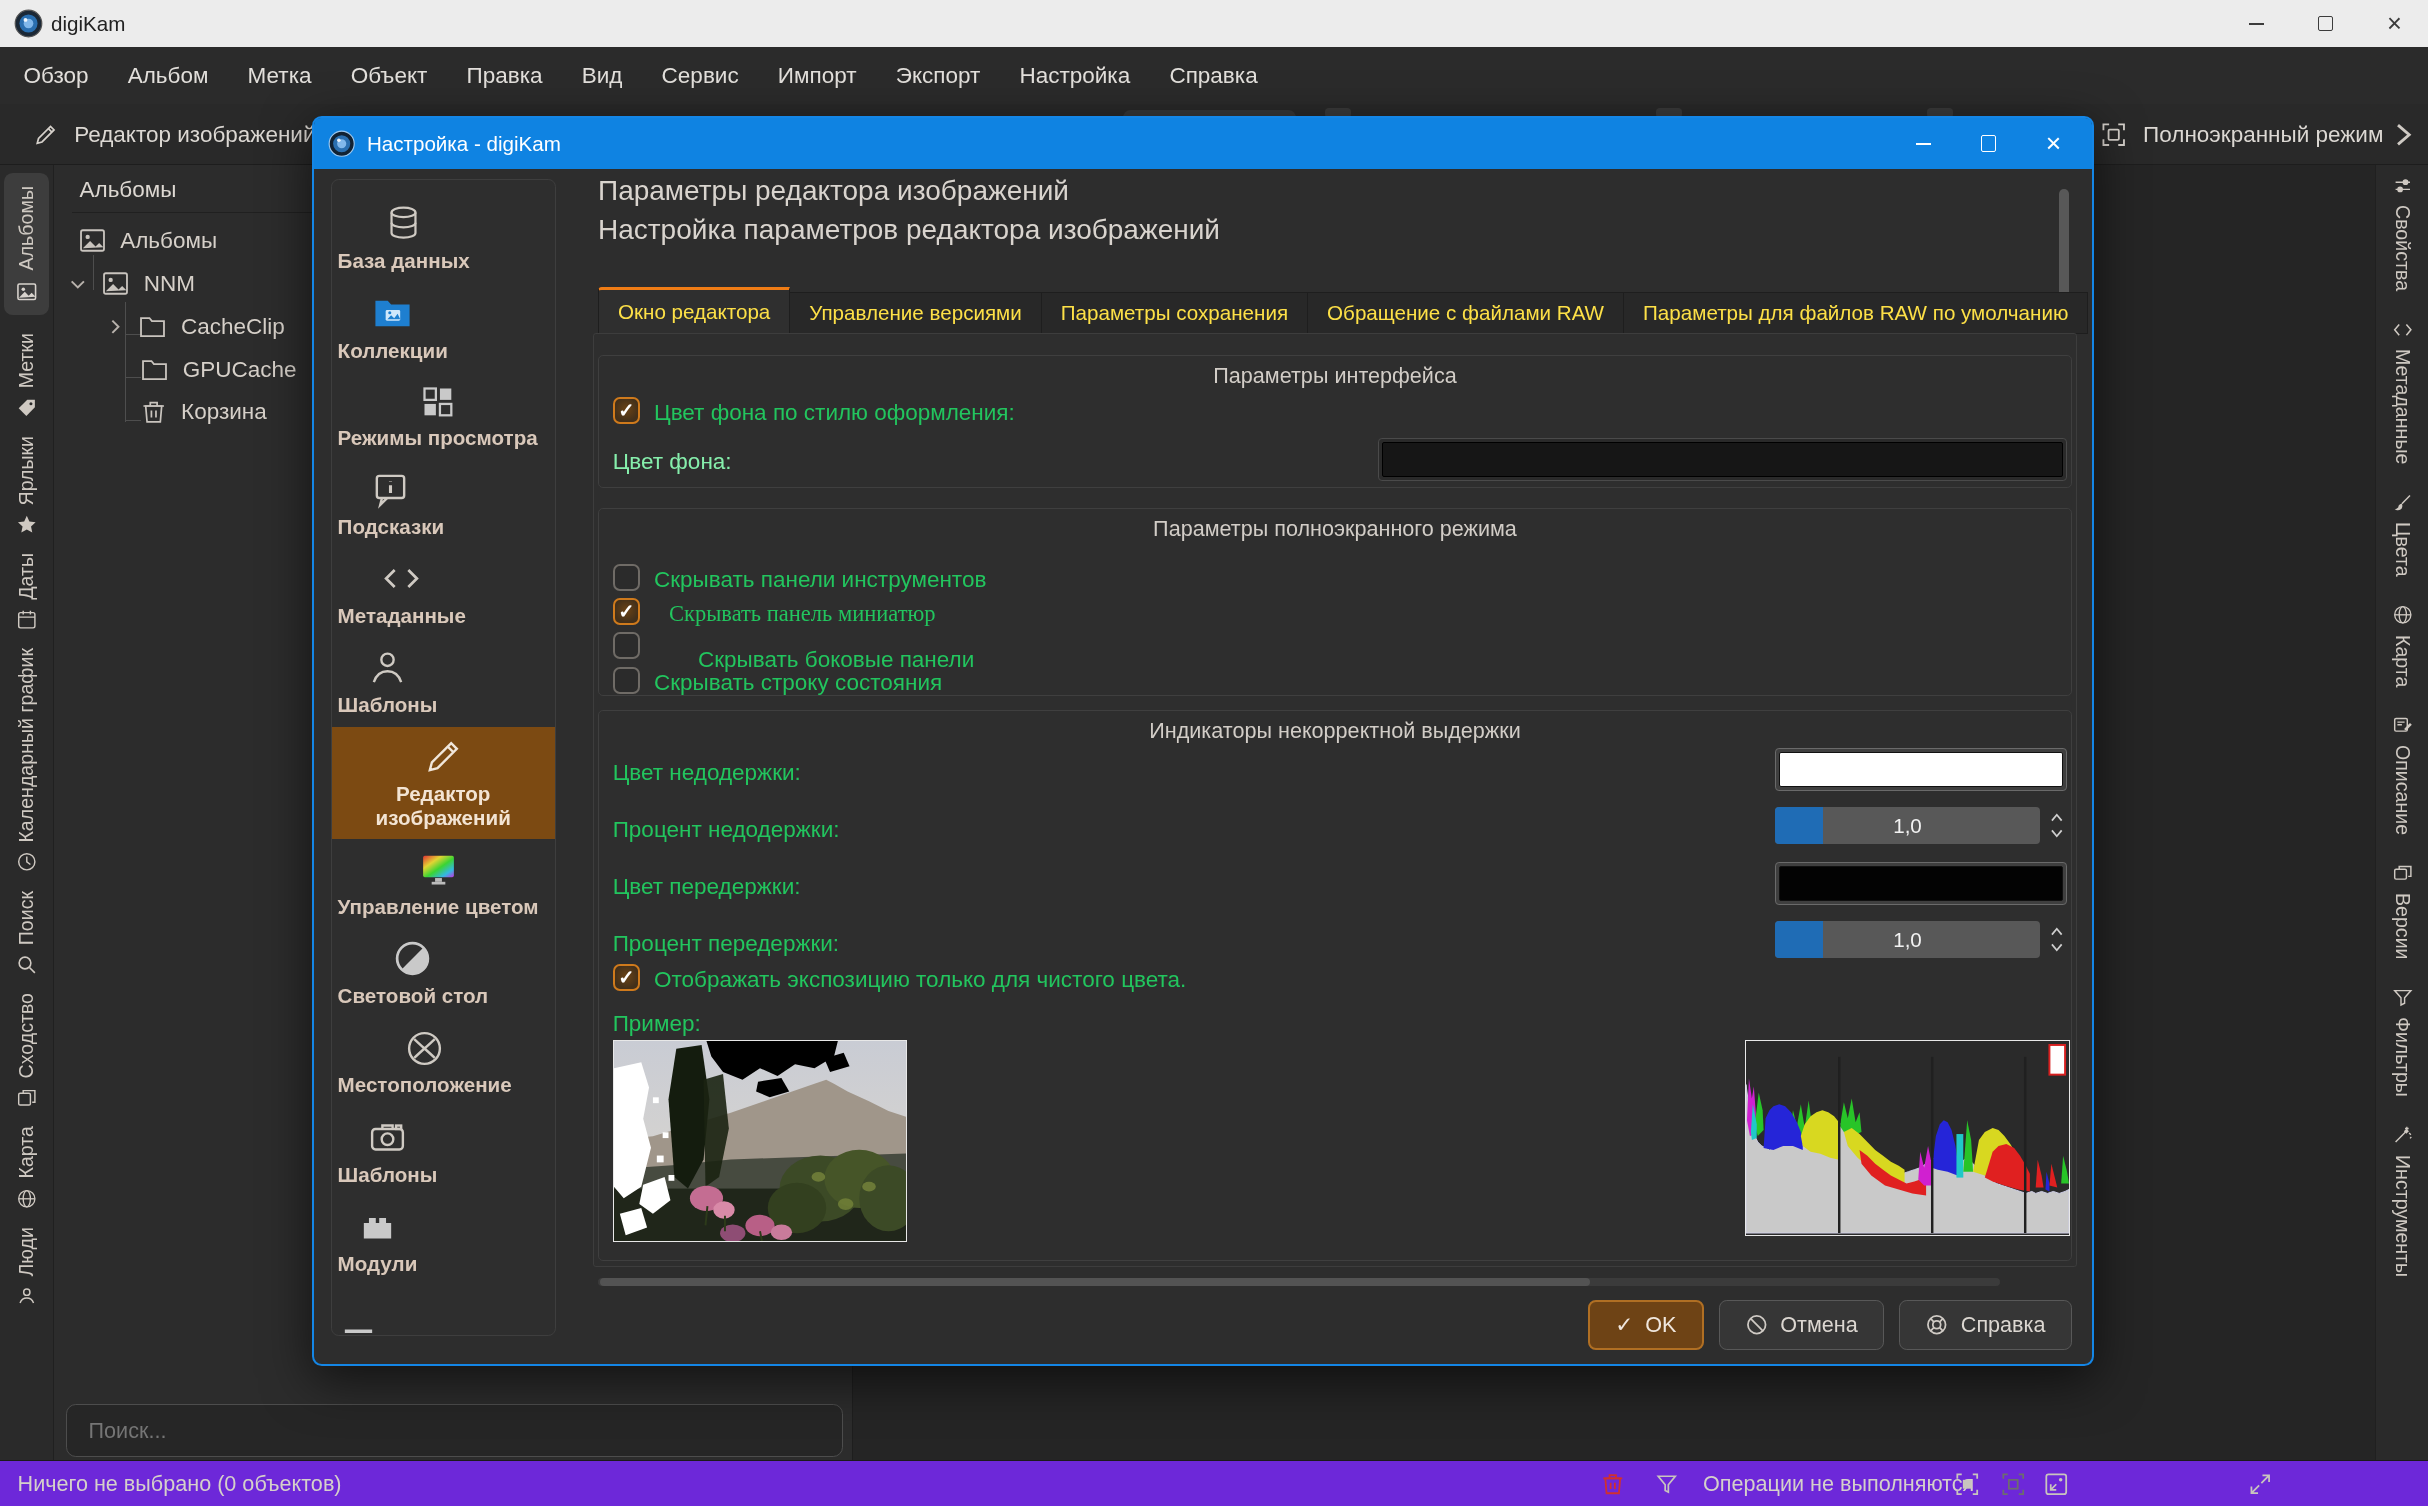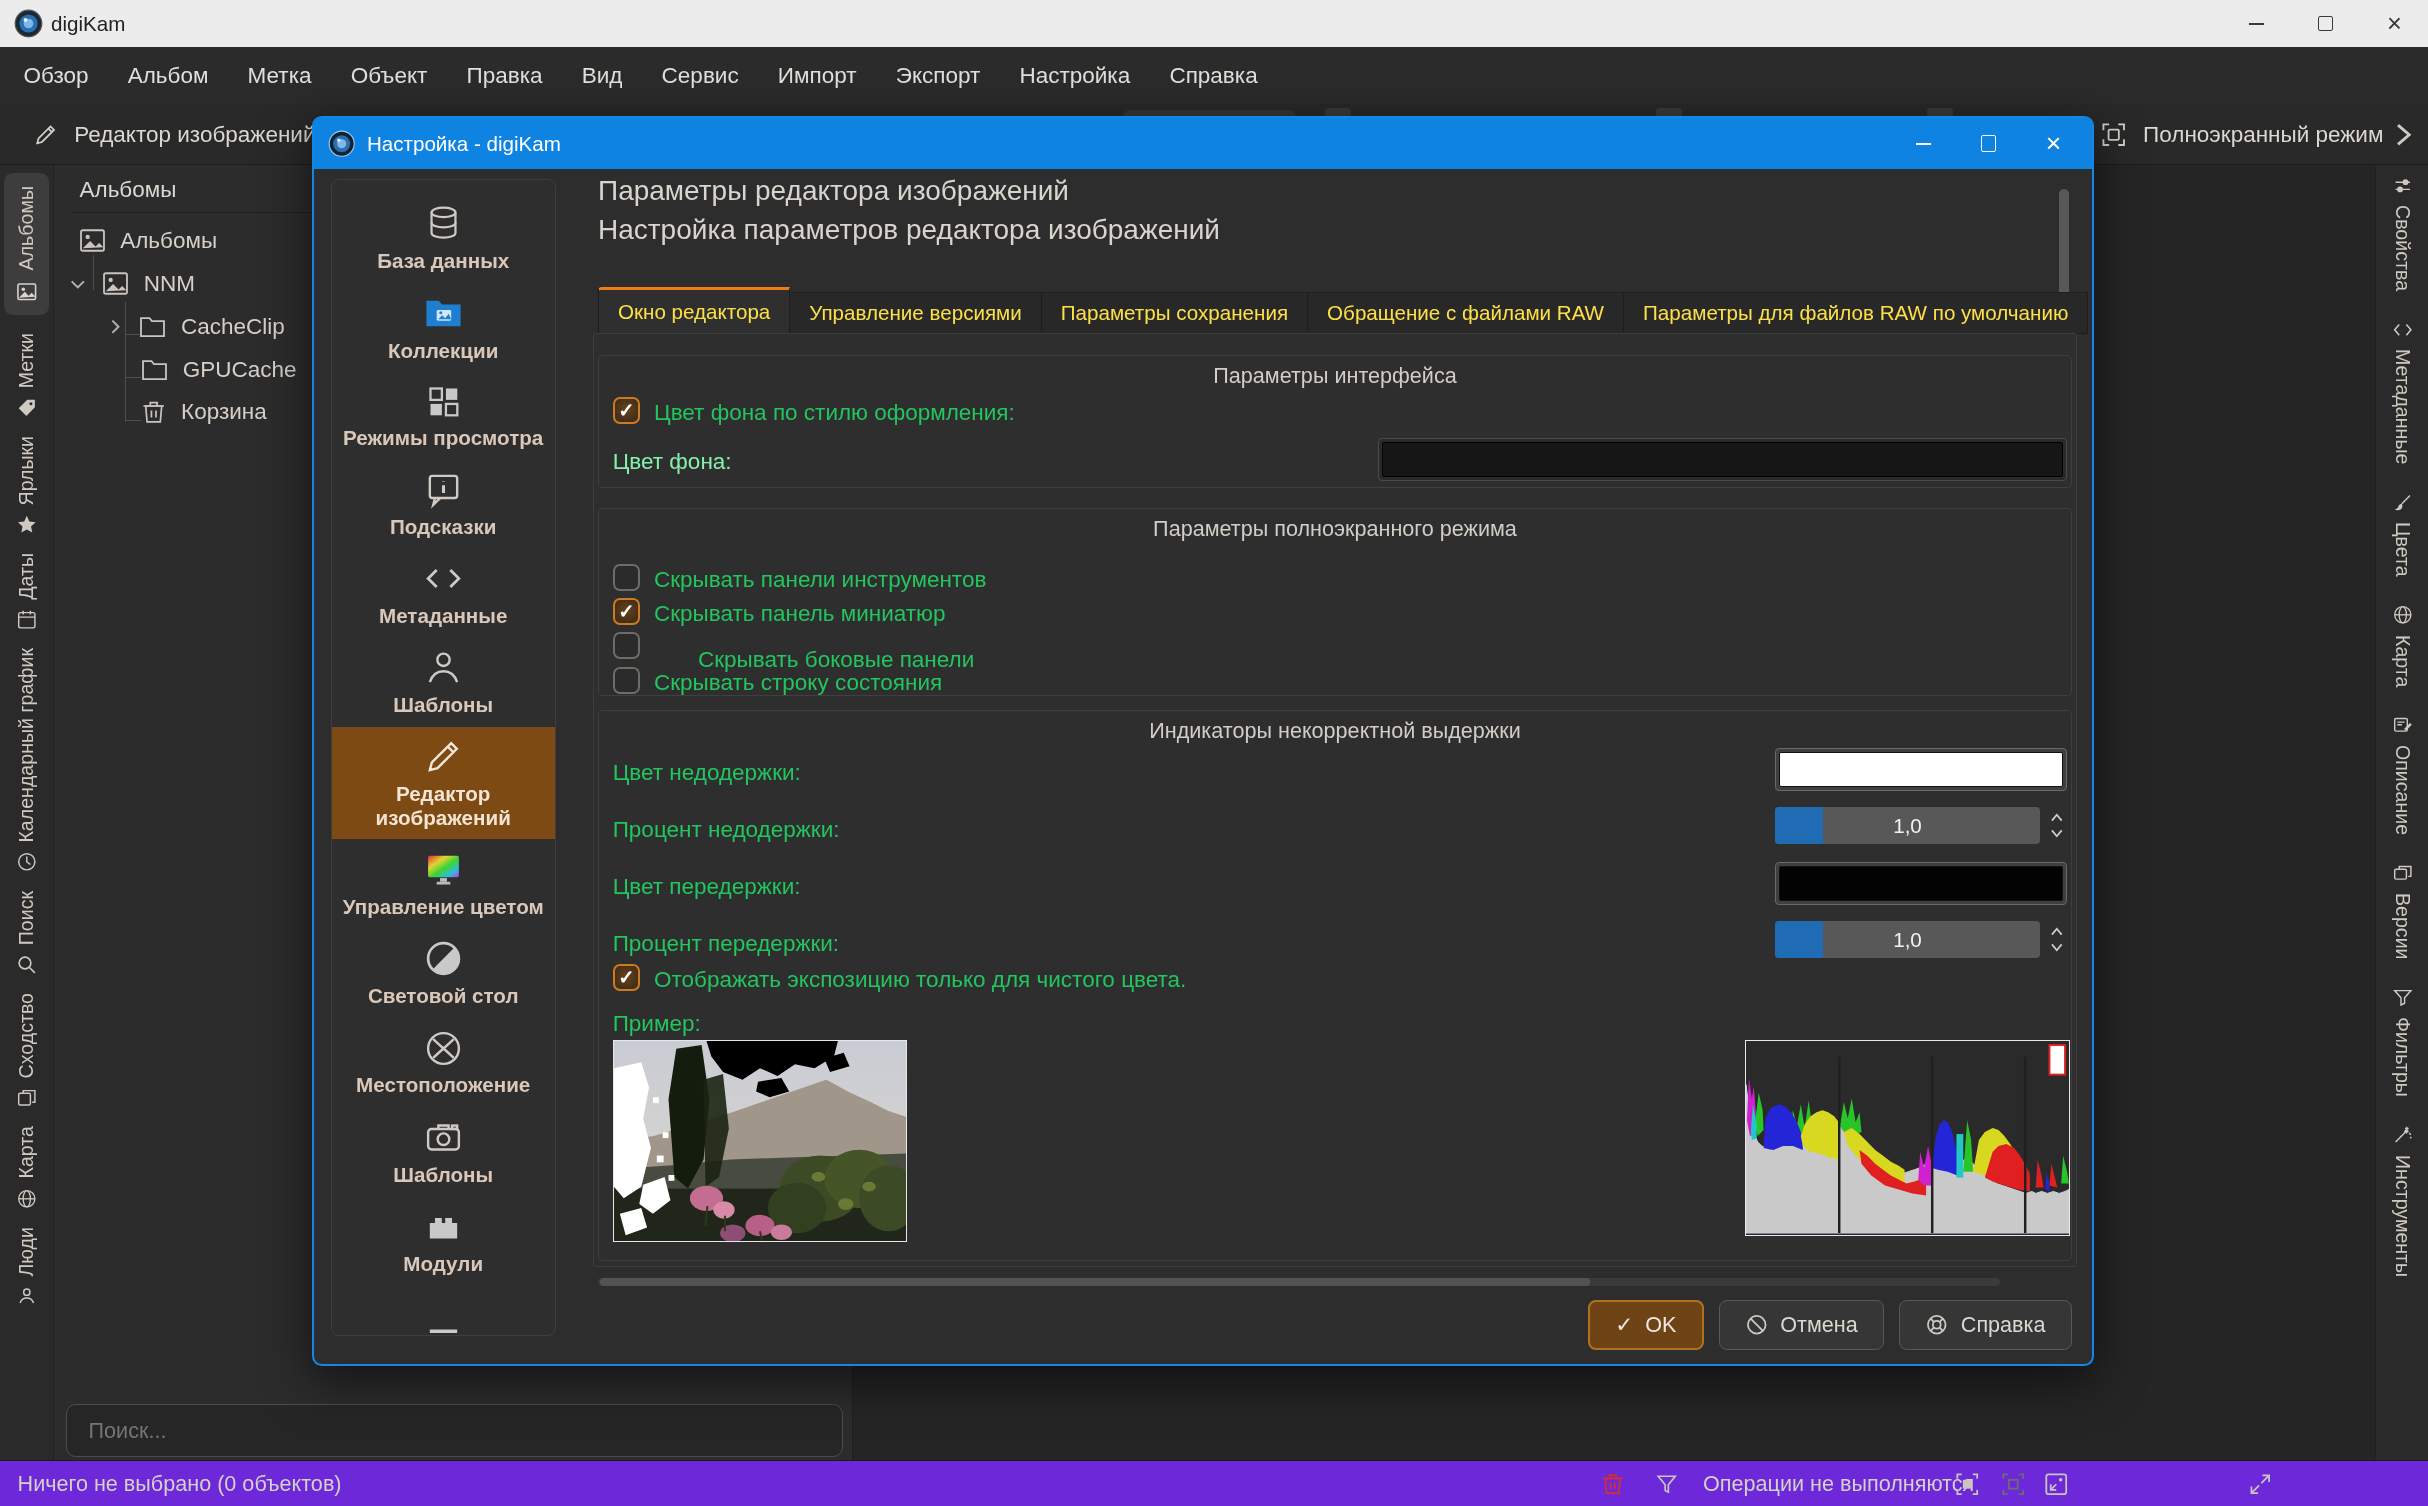--- a/index.html
+++ b/index.html
@@ -47,21 +47,21 @@
   
   .dialog{left:312px;top:116px;width:1782px;height:1250px;background:#2d2d2d;border:2px solid #1486e6;
           border-radius:9.8px;box-sizing:border-box;box-shadow:0 13.7px 49px rgba(0,0,0,.6);}
   .dlg-titlebar{position:absolute;left:0;top:0;right:0;height:51px;background:#0f83e2;border-radius:6.9px 6.9px 0 0;
                 display:flex;align-items:center;color:#fff;}
   .dlg-titlebar .t{font-size:20.6px;margin-left:11.8px;}
   .dlg-winbtns{position:absolute;right:5.9px;top:0;height:51px;display:flex;}
   .dlg-winbtn{width:65px;height:51px;display:flex;align-items:center;justify-content:center;color:#fff;}
   .dlg-sidebar{position:absolute;left:16.7px;top:61px;width:225px;height:1157px;background:#2e2e2e;
                border:1px solid #3e3e3e;border-radius:7.8px;box-sizing:border-box;overflow:hidden;
-               display:flex;flex-direction:column;align-items:center;padding-top:13.7px;}
+               display:flex;flex-direction:column;align-items:flex-start;padding-top:13.7px;}
   .ditem{display:flex;flex-direction:column;align-items:center;gap:4.9px;padding:9.8px 5.9px;
          color:#d9c8ba;font-size:20.6px;font-weight:700;text-align:center;line-height:1.15;}
   .ditem svg{color:#cfcac3;}
   .ditem.selected{background:#7c4a12;color:#f3e4d3;}
   .ditem.selected svg{color:#f0e6da;}
   .dlg-scroll{position:absolute;right:23.5px;top:71px;width:9.8px;height:985px;background:#585858;border-radius:4.9px;}
   .dlg-heading{position:absolute;left:284px;top:53px;font-size:28px;color:#d9d4ce;line-height:39px;}
   .tabs{position:absolute;left:284px;top:169px;display:flex;align-items:flex-end;height:47px;}
   .tab{height:42px;display:flex;align-items:center;padding:0 19px;background:#282828;border:1px solid #1e1e1e;
        border-left:none;color:#fde047;font-size:20.6px;box-sizing:border-box;}
@@ -618,21 +618,21 @@
     <div class="well disabled" style="left:779px;top:82px;right:3.9px;height:43px;">
       <div class="inner" style="background:#161616;border-color:#000;"></div>
     </div>
   </div>
 
   <div class="group" style="top:390px;height:188px;">
     <div class="gtitle">Параметры полноэкранного режима</div>
     <span class="cb" style="left:13.7px;top:55px;"></span>
     <span class="glabel" style="left:55px;top:58px;">Скрывать панели инструментов</span>
     <span class="cb checked" style="left:13.7px;top:89px;"></span>
-    <span class="glabel" style="left:55px;top:92px;">Скрывать панель миниатюр</span>
+    <span class="glabel" style="left:70px;top:92px;font-family:Liberation Serif, serif;">Скрывать панель миниатюр</span>
     <span class="cb" style="left:13.7px;top:123px;"></span>
     <span class="glabel" style="left:55px;top:138px;margin-left:44px;">Скрывать боковые панели</span>
     <span class="cb" style="left:13.7px;top:158px;"></span>
     <span class="glabel" style="left:55px;top:161px;">Скрывать строку состояния</span>
   </div>
 
   <div class="group" style="top:592px;height:551px;">
     <div class="gtitle">Индикаторы некорректной выдержки</div>
 
     <span class="glabel" style="left:13.7px;top:49px;">Цвет недодержки:</span>

